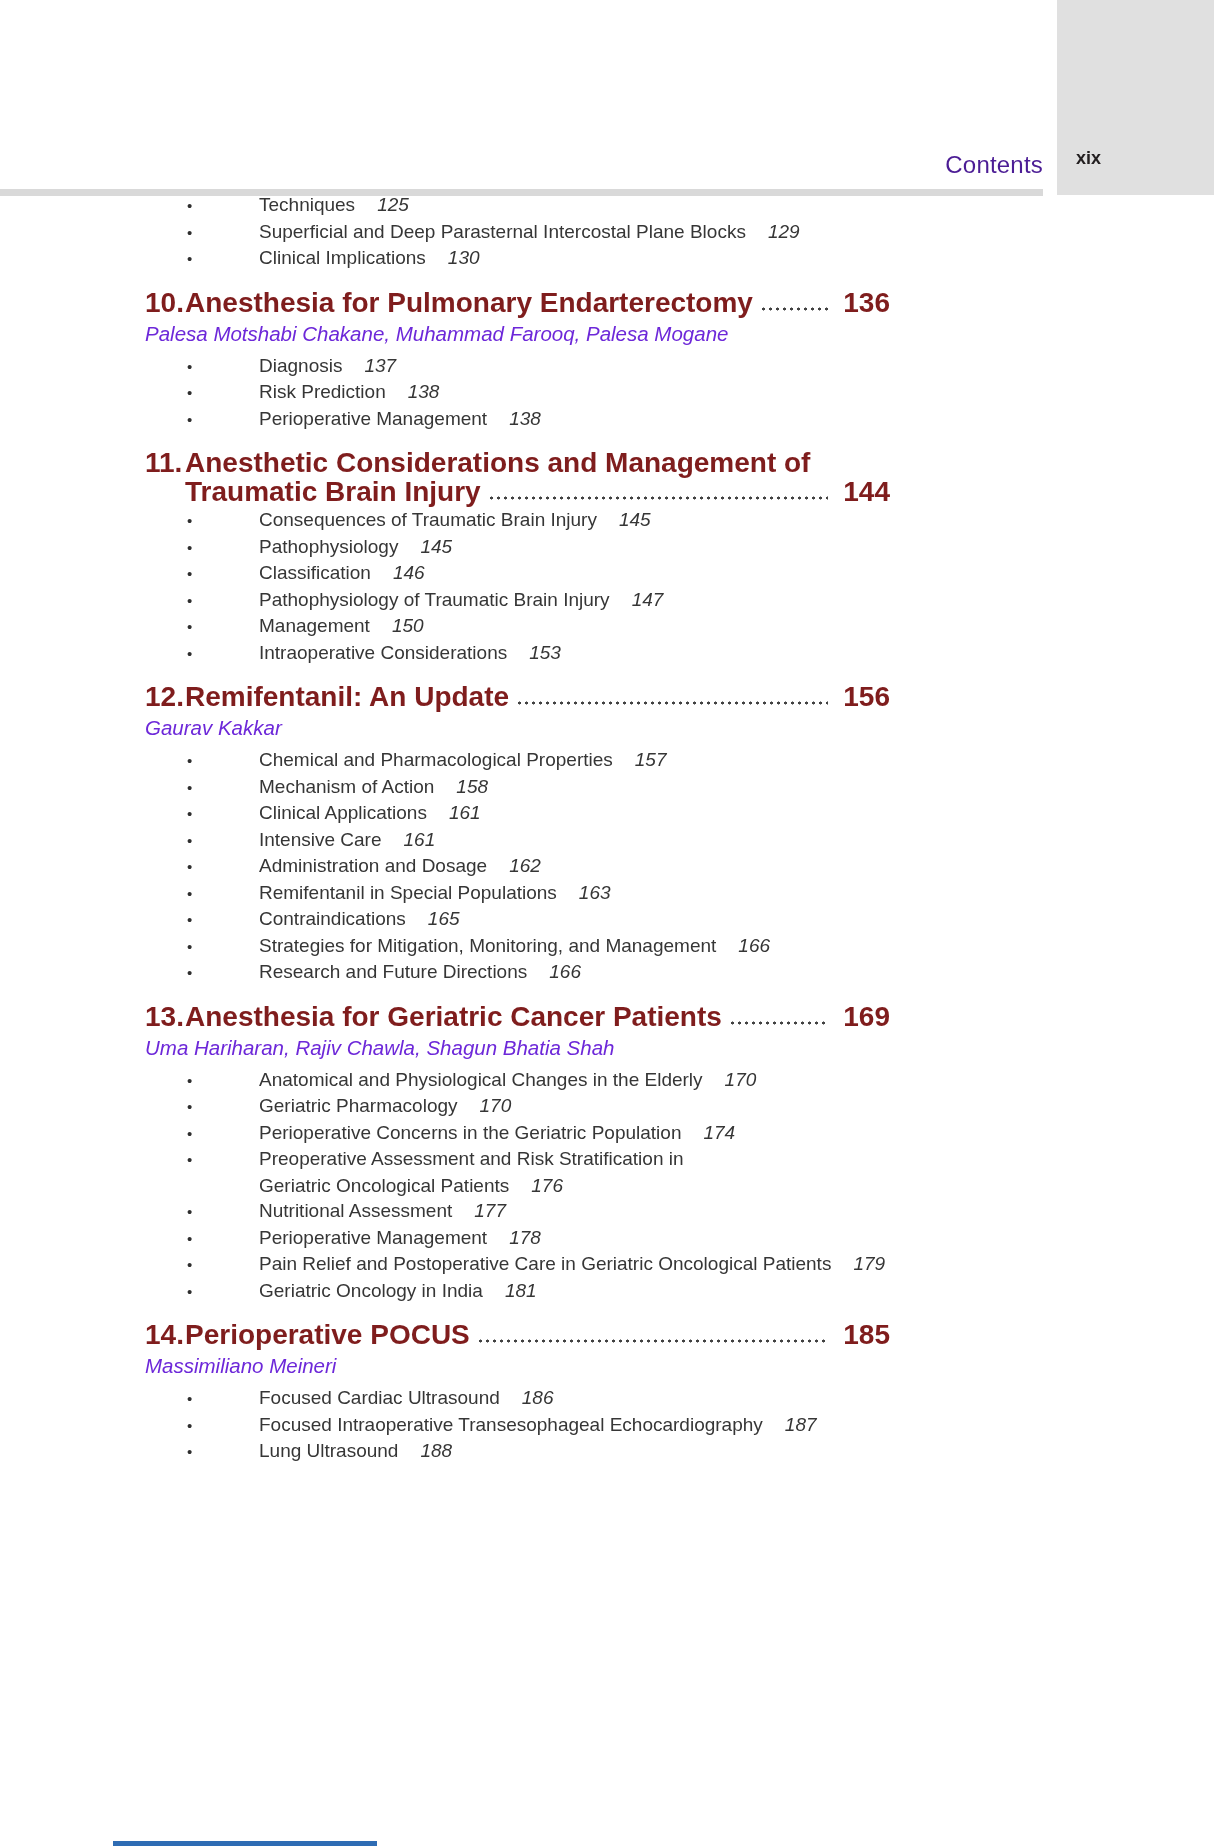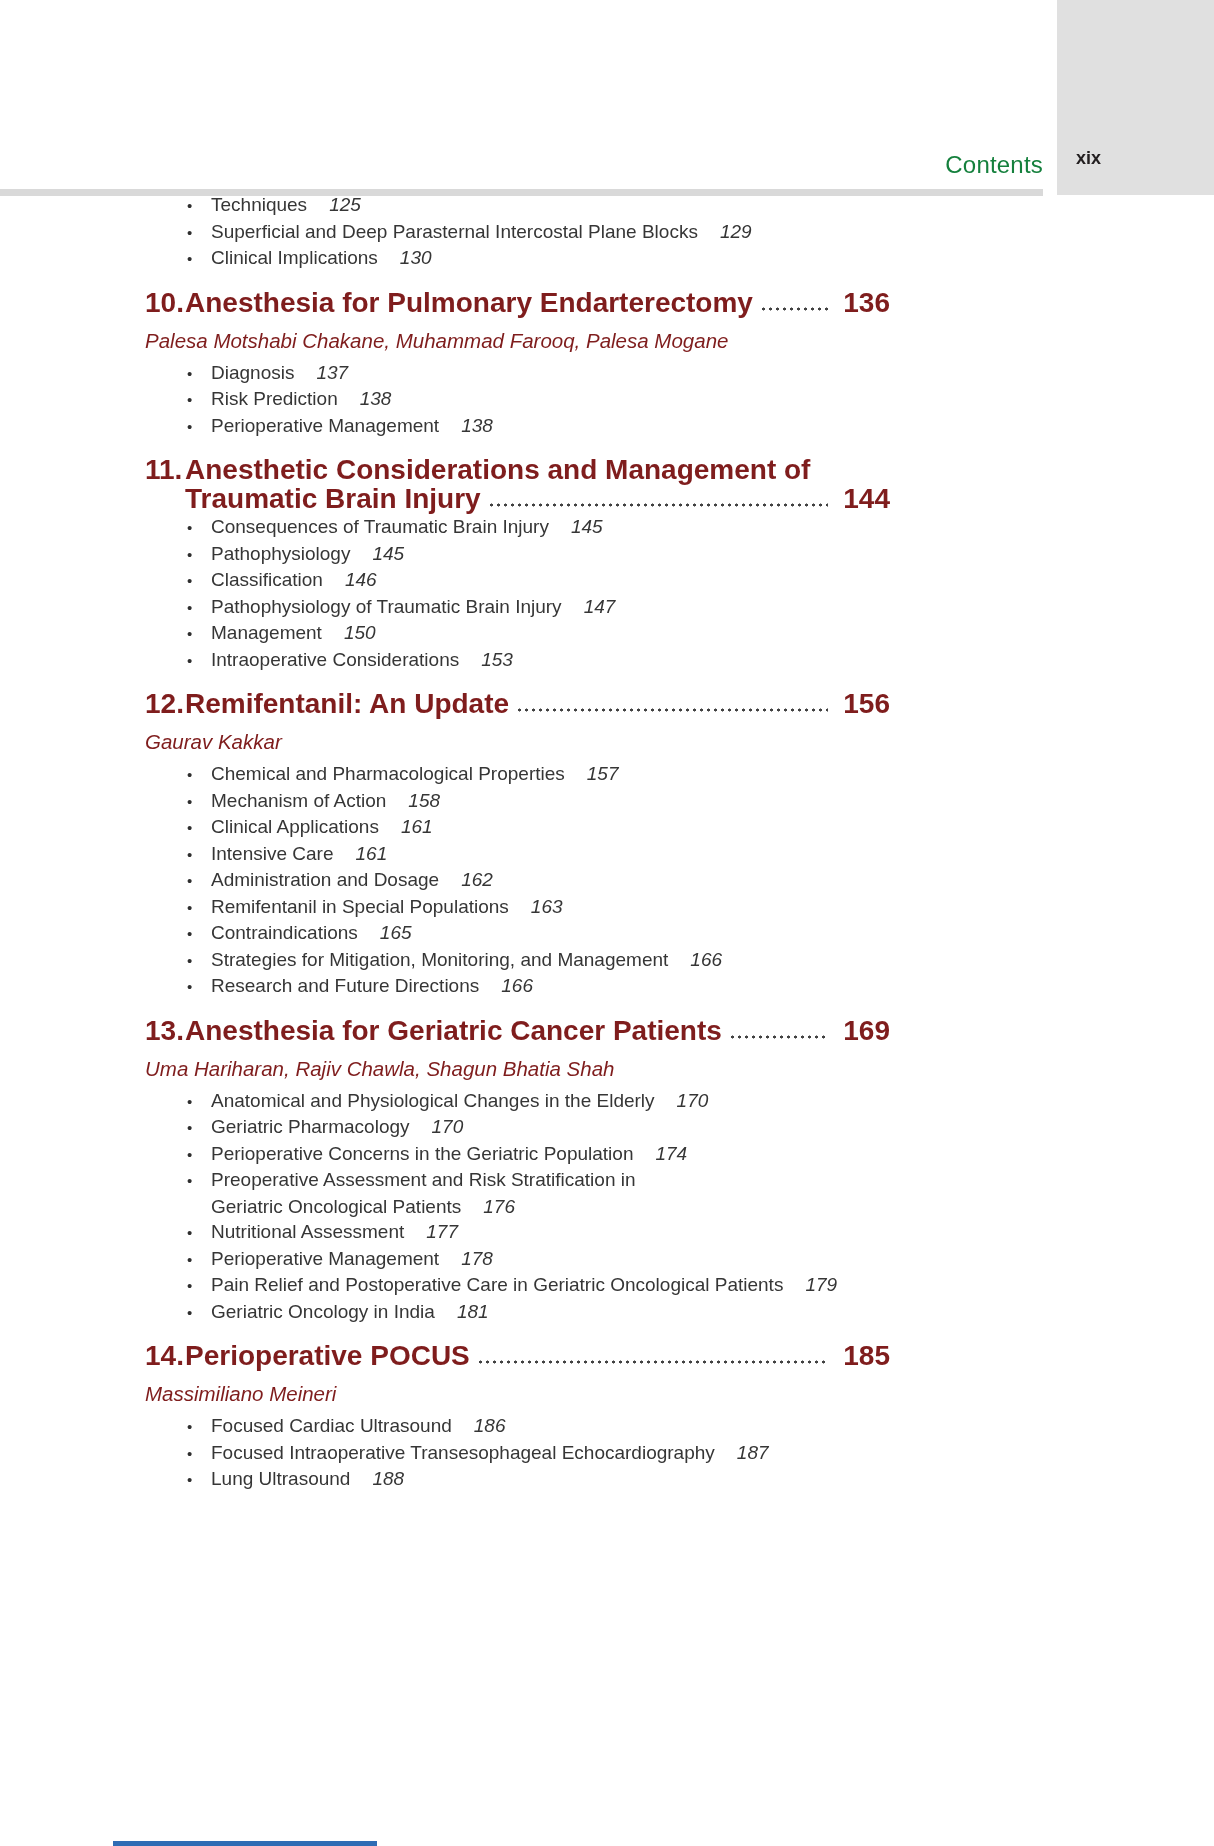--- a/index.html
+++ b/index.html
@@ -7,60 +7,60 @@
     position:relative; width:1214px; height:1846px; background:#ffffff;
     overflow:hidden; font-family:"Liberation Sans", sans-serif; color:#363636;
   }
   
   .header-gray-box {
     position:absolute; left:1057px; top:0; width:157px; height:195px;
     background:#e0e0e0;
   }
   .running-head {
     position:absolute; top:151px; right:171px;
-    font-size:24px; color:#15803d; letter-spacing:0.2px;
+    font-size:24px; color:#4c1d95; letter-spacing:0.2px;
   }
   .folio {
     position:absolute; left:1076px; top:148px;
     font-size:18px; font-weight:700; color:#231f20;
   }
   .header-rule {
     position:absolute; left:0; top:189px; width:1043px; height:7px;
     background:#d9d9d9;
   }
   
   .toc { position:absolute; left:145px; top:192px; width:745px; }
 
   .toc-item {
     display:flex; align-items:baseline; line-height:25.5px;
     font-size:19px; color:#363636; padding-left:42px;
   }
   .toc-item .bullet { width:24px; font-size:15px; color:#2e2e2e; flex:none; }
-  .toc-item .item-label { white-space:nowrap; }
+  .toc-item .item-label { white-space:nowrap;margin-left:48px; }
   .toc-item .item-page { font-style:italic; margin-left:22px; color:#363636; }
   .toc-item.cont { padding-left:66px; }
 
   .chapter { margin-top:16px; }
   .chapter-head {
     display:flex; font-weight:700; font-size:28px; line-height:29px;
     color:#7f1d1d;
   }
   .ch-num { width:40px; flex:none; }
   .ch-title { flex:1; min-width:0; }
   .t-line.with-leader { display:flex; }
   .t-text { white-space:nowrap; }
   .leader {
     flex:1; align-self:flex-end; height:4px; margin:0 7px 6px 9px;
     background-image:radial-gradient(circle at 1.5px 2px, #414141 1.35px, transparent 1.7px);
     background-size:7px 4px; background-repeat:repeat-x; background-position:left bottom;
   }
   .ch-page { font-weight:700; flex:none;margin-left:8px; }
   .authors {
-    font-style:italic; font-size:20.5px; line-height:30px; color:#7f1d1d;
-    margin:9px 0 4px 0;
+    font-style:italic; font-size:20.5px; line-height:30px; color:#6d28d9;
+    margin:2px 0 4px 0;
   }
   .items { margin-top:1px; }
 
   
   .bottom-accent {
     position:absolute; left:113px; bottom:0; width:264px; height:5px;
     background:#2e6cb4;
   }
 </style>
 </head>

